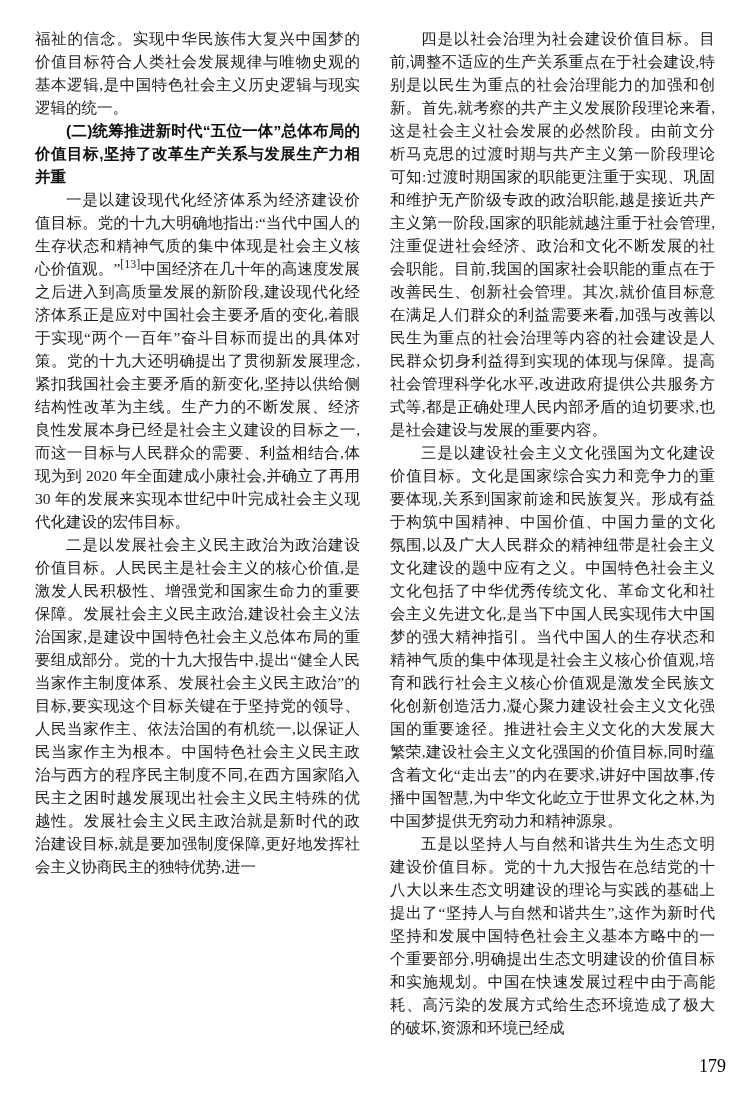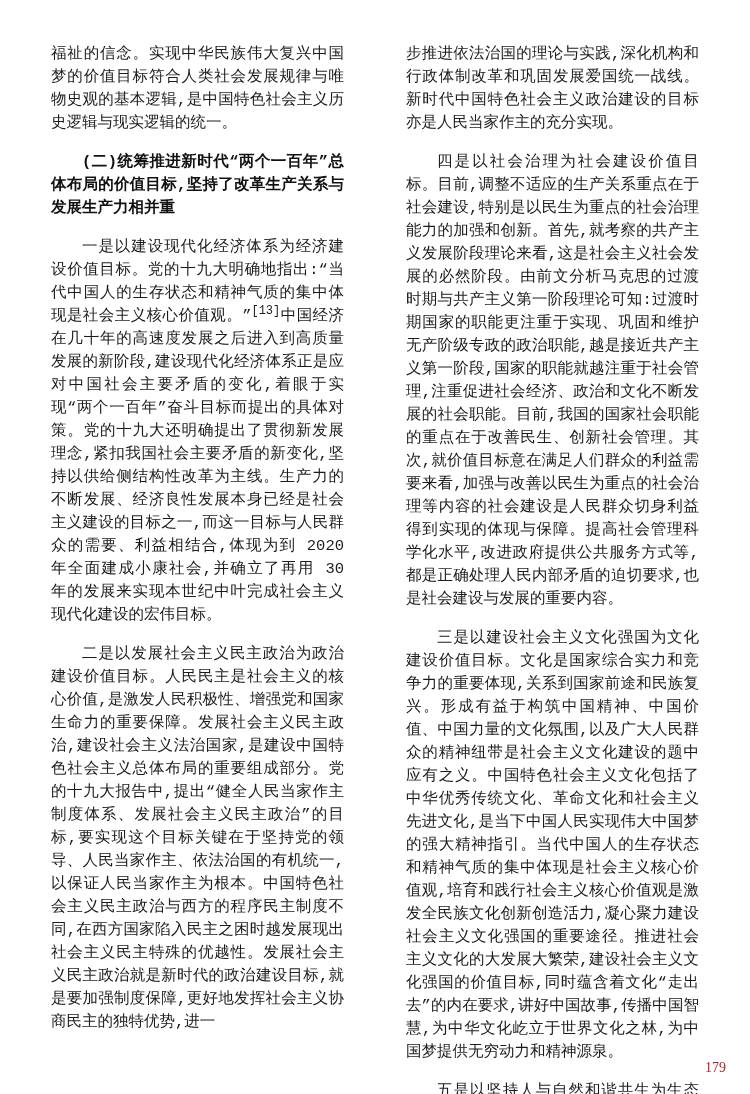--- a/index.html
+++ b/index.html
@@ -24,70 +24,68 @@
   .col {
     width: 325px;
     font-size: 15.5px;
     line-height: 23px;
     text-align: justify;
     text-justify: inter-ideograph;
     color: #1b1b1b;
     letter-spacing: 0;
   }
   .col p, .col h3 {
-    margin: 16px;
+    margin: 0;
     padding: 0;
-    font-family: Liberation Mono, monospace;
   }
   .para-indent   { text-indent: 2em; }
   .para-noindent { text-indent: 0; }
   .section-heading {
     font-family: "Liberation Sans", "DejaVu Sans", sans-serif;
     font-weight: 700;
     font-size: 15.5px;
     line-height: 23px;
     text-indent: 2em;
     color: #111111;
   }
   sup.footnote-ref {
     font-size: 12px;
     line-height: 0;
     vertical-align: super;
   }
   .page-number {
     position: absolute;
     right: 24px;
     bottom: 19px;
-    font-size: 14px;
+    font-size: 18px;
     line-height: 1;
-    color: #b91c1c;
+    color: #000000;
     font-family: "Liberation Serif", "DejaVu Serif", serif;
   }
 </style>
 </head>
 <body>
 
 <div class="page">
   <div class="columns">
 
     <div class="col">
       <p class="para-noindent">福祉的信念。实现中华民族伟大复兴中国梦的价值目标符合人类社会发展规律与唯物史观的基本逻辑,是中国特色社会主义历史逻辑与现实逻辑的统一。</p>
 
-      <h3 class="section-heading">(二)统筹推进新时代“两个一百年”总体布局的价值目标,坚持了改革生产关系与发展生产力相并重</h3>
+      <h3 class="section-heading">(二)统筹推进新时代“五位一体”总体布局的价值目标,坚持了改革生产关系与发展生产力相并重</h3>
 
 
       <p class="para-indent">
         <span>一是以建设现代化经济体系为经济建设价值目标。党的十九大明确地指出:“当代中国人的生存状态和精神气质的集中体现是社会主义核心价值观。”</span><sup class="footnote-ref">[13]</sup><span>中国经济在几十年的高速度发展之后进入到高质量发展的新阶段,建设现代化经济体系正是应对中国社会主要矛盾的变化,着眼于实现“两个一百年”奋斗目标而提出的具体对策。党的十九大还明确提出了贯彻新发展理念,紧扣我国社会主要矛盾的新变化,坚持以供给侧结构性改革为主线。生产力的不断发展、经济良性发展本身已经是社会主义建设的目标之一,而这一目标与人民群众的需要、利益相结合,体现为到 2020 年全面建成小康社会,并确立了再用 30 年的发展来实现本世纪中叶完成社会主义现代化建设的宏伟目标。</span>
       </p>
 
       <p class="para-indent">二是以发展社会主义民主政治为政治建设价值目标。人民民主是社会主义的核心价值,是激发人民积极性、增强党和国家生命力的重要保障。发展社会主义民主政治,建设社会主义法治国家,是建设中国特色社会主义总体布局的重要组成部分。党的十九大报告中,提出“健全人民当家作主制度体系、发展社会主义民主政治”的目标,要实现这个目标关键在于坚持党的领导、人民当家作主、依法治国的有机统一,以保证人民当家作主为根本。中国特色社会主义民主政治与西方的程序民主制度不同,在西方国家陷入民主之困时越发展现出社会主义民主特殊的优越性。发展社会主义民主政治就是新时代的政治建设目标,就是要加强制度保障,更好地发挥社会主义协商民主的独特优势,进一</p>
     </div>
 
     <div class="col">
-      <p class="para-noindent">步推进依法治国的理论与实践,深化机构和行政体制改革和巩固发展爱国统一战线。新时代中国特色社会主义政治建设的目标亦是人民当家作主的充分实现。</p>
 
       <p class="para-indent">四是以社会治理为社会建设价值目标。目前,调整不适应的生产关系重点在于社会建设,特别是以民生为重点的社会治理能力的加强和创新。首先,就考察的共产主义发展阶段理论来看,这是社会主义社会发展的必然阶段。由前文分析马克思的过渡时期与共产主义第一阶段理论可知:过渡时期国家的职能更注重于实现、巩固和维护无产阶级专政的政治职能,越是接近共产主义第一阶段,国家的职能就越注重于社会管理,注重促进社会经济、政治和文化不断发展的社会职能。目前,我国的国家社会职能的重点在于改善民生、创新社会管理。其次,就价值目标意在满足人们群众的利益需要来看,加强与改善以民生为重点的社会治理等内容的社会建设是人民群众切身利益得到实现的体现与保障。提高社会管理科学化水平,改进政府提供公共服务方式等,都是正确处理人民内部矛盾的迫切要求,也是社会建设与发展的重要内容。</p>
 
       <p class="para-indent">三是以建设社会主义文化强国为文化建设价值目标。文化是国家综合实力和竞争力的重要体现,关系到国家前途和民族复兴。形成有益于构筑中国精神、中国价值、中国力量的文化氛围,以及广大人民群众的精神纽带是社会主义文化建设的题中应有之义。中国特色社会主义文化包括了中华优秀传统文化、革命文化和社会主义先进文化,是当下中国人民实现伟大中国梦的强大精神指引。当代中国人的生存状态和精神气质的集中体现是社会主义核心价值观,培育和践行社会主义核心价值观是激发全民族文化创新创造活力,凝心聚力建设社会主义文化强国的重要途径。推进社会主义文化的大发展大繁荣,建设社会主义文化强国的价值目标,同时蕴含着文化“走出去”的内在要求,讲好中国故事,传播中国智慧,为中华文化屹立于世界文化之林,为中国梦提供无穷动力和精神源泉。</p>
 
       <p class="para-indent">五是以坚持人与自然和谐共生为生态文明建设价值目标。党的十九大报告在总结党的十八大以来生态文明建设的理论与实践的基础上提出了“坚持人与自然和谐共生”,这作为新时代坚持和发展中国特色社会主义基本方略中的一个重要部分,明确提出生态文明建设的价值目标和实施规划。中国在快速发展过程中由于高能耗、高污染的发展方式给生态环境造成了极大的破坏,资源和环境已经成</p>
     </div>
 
   </div>
 

